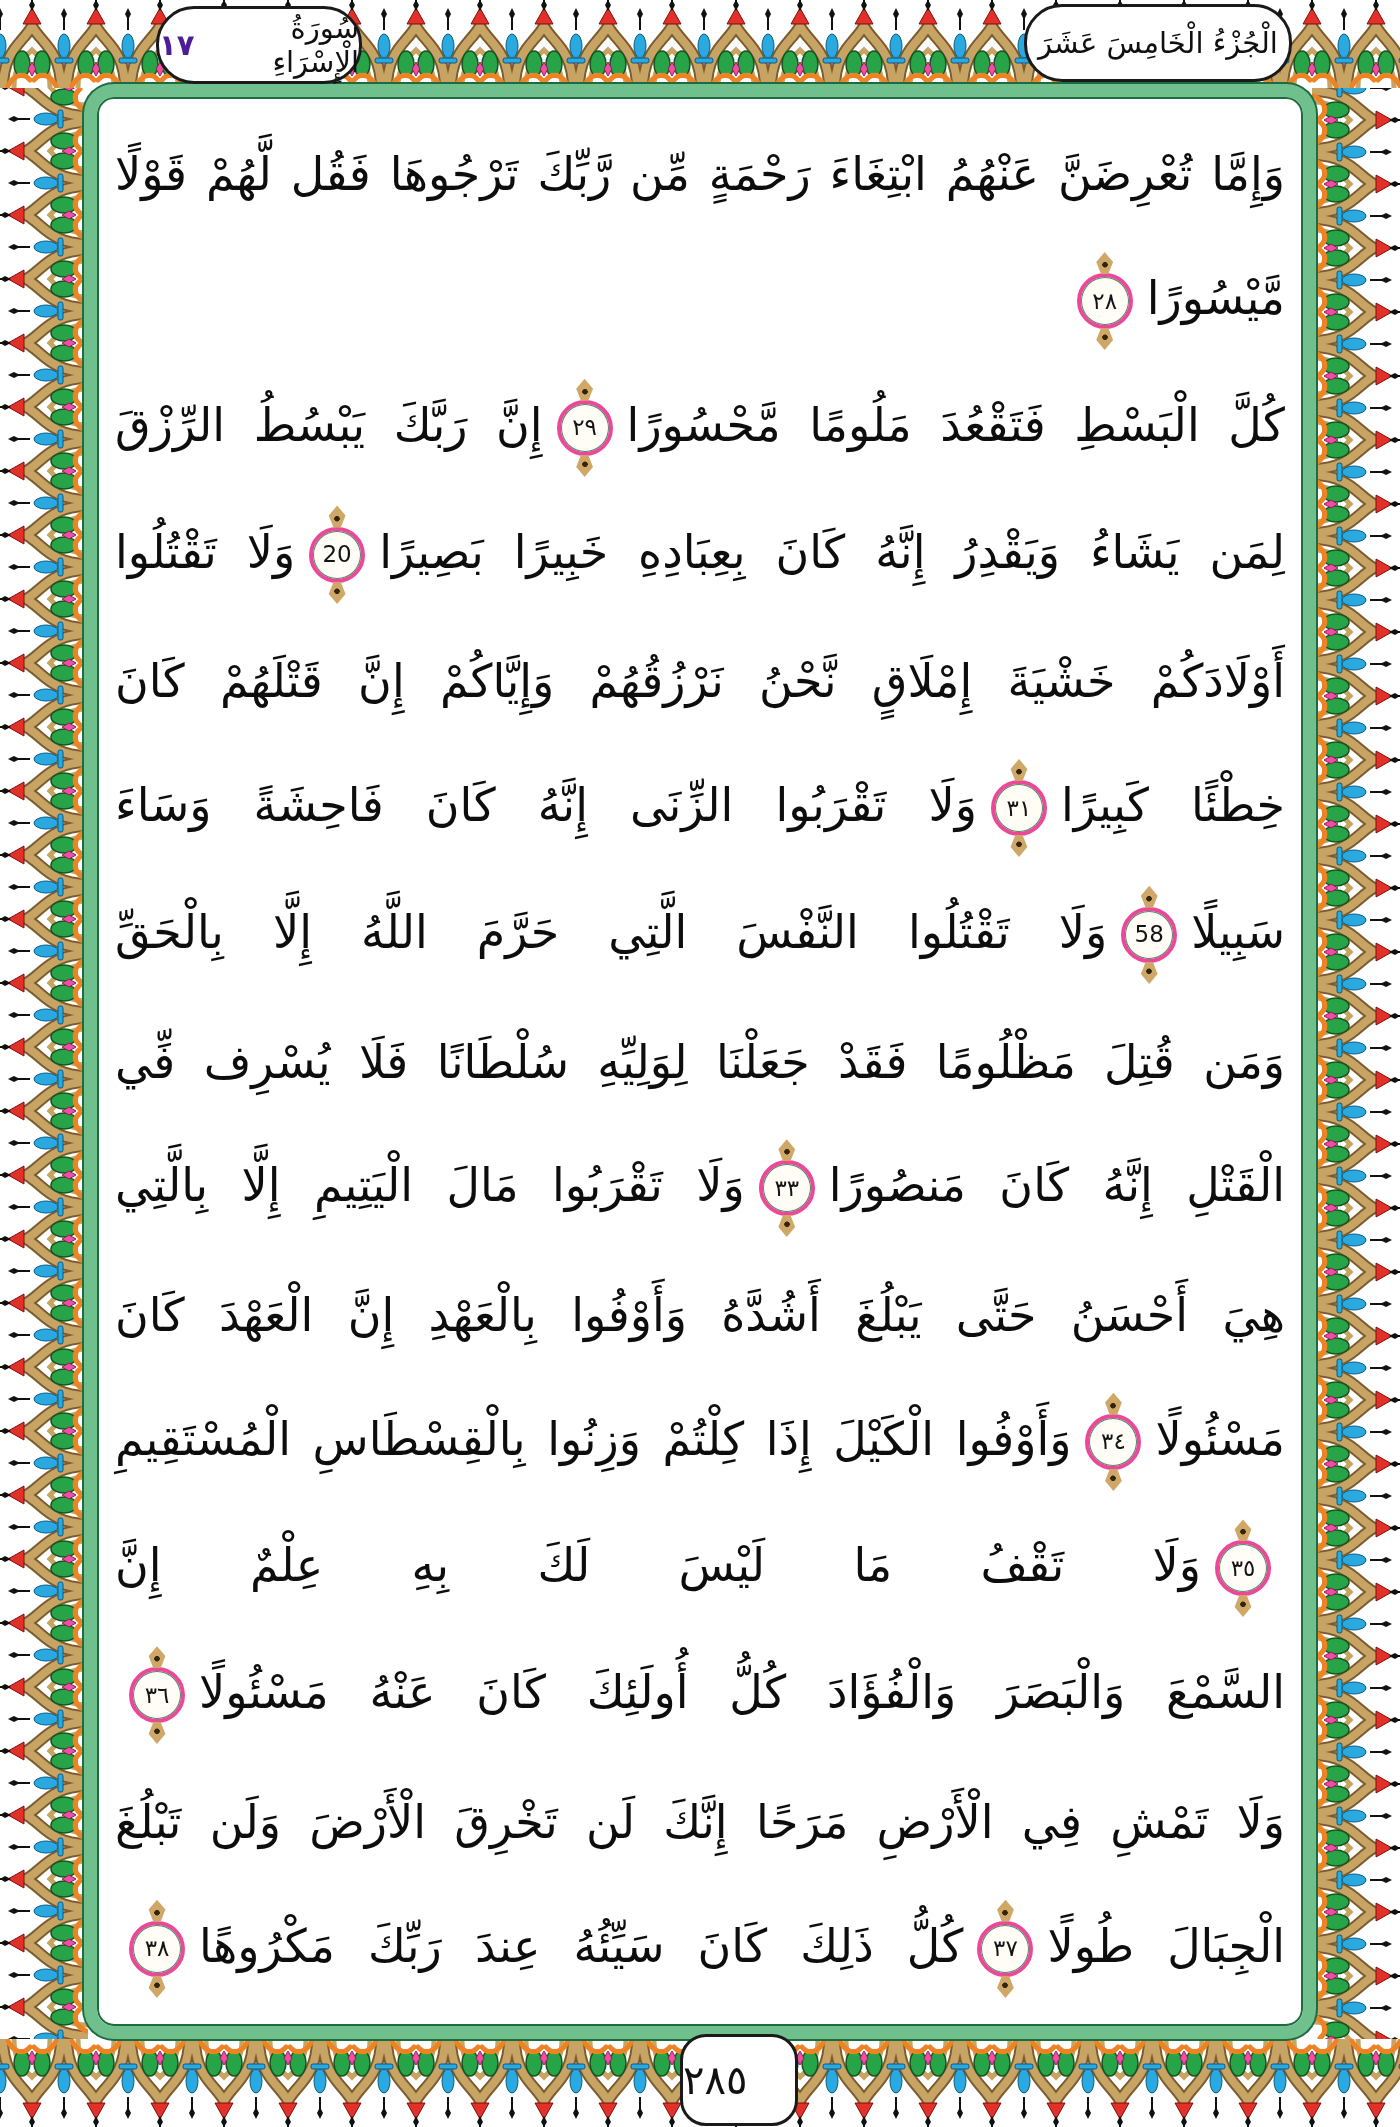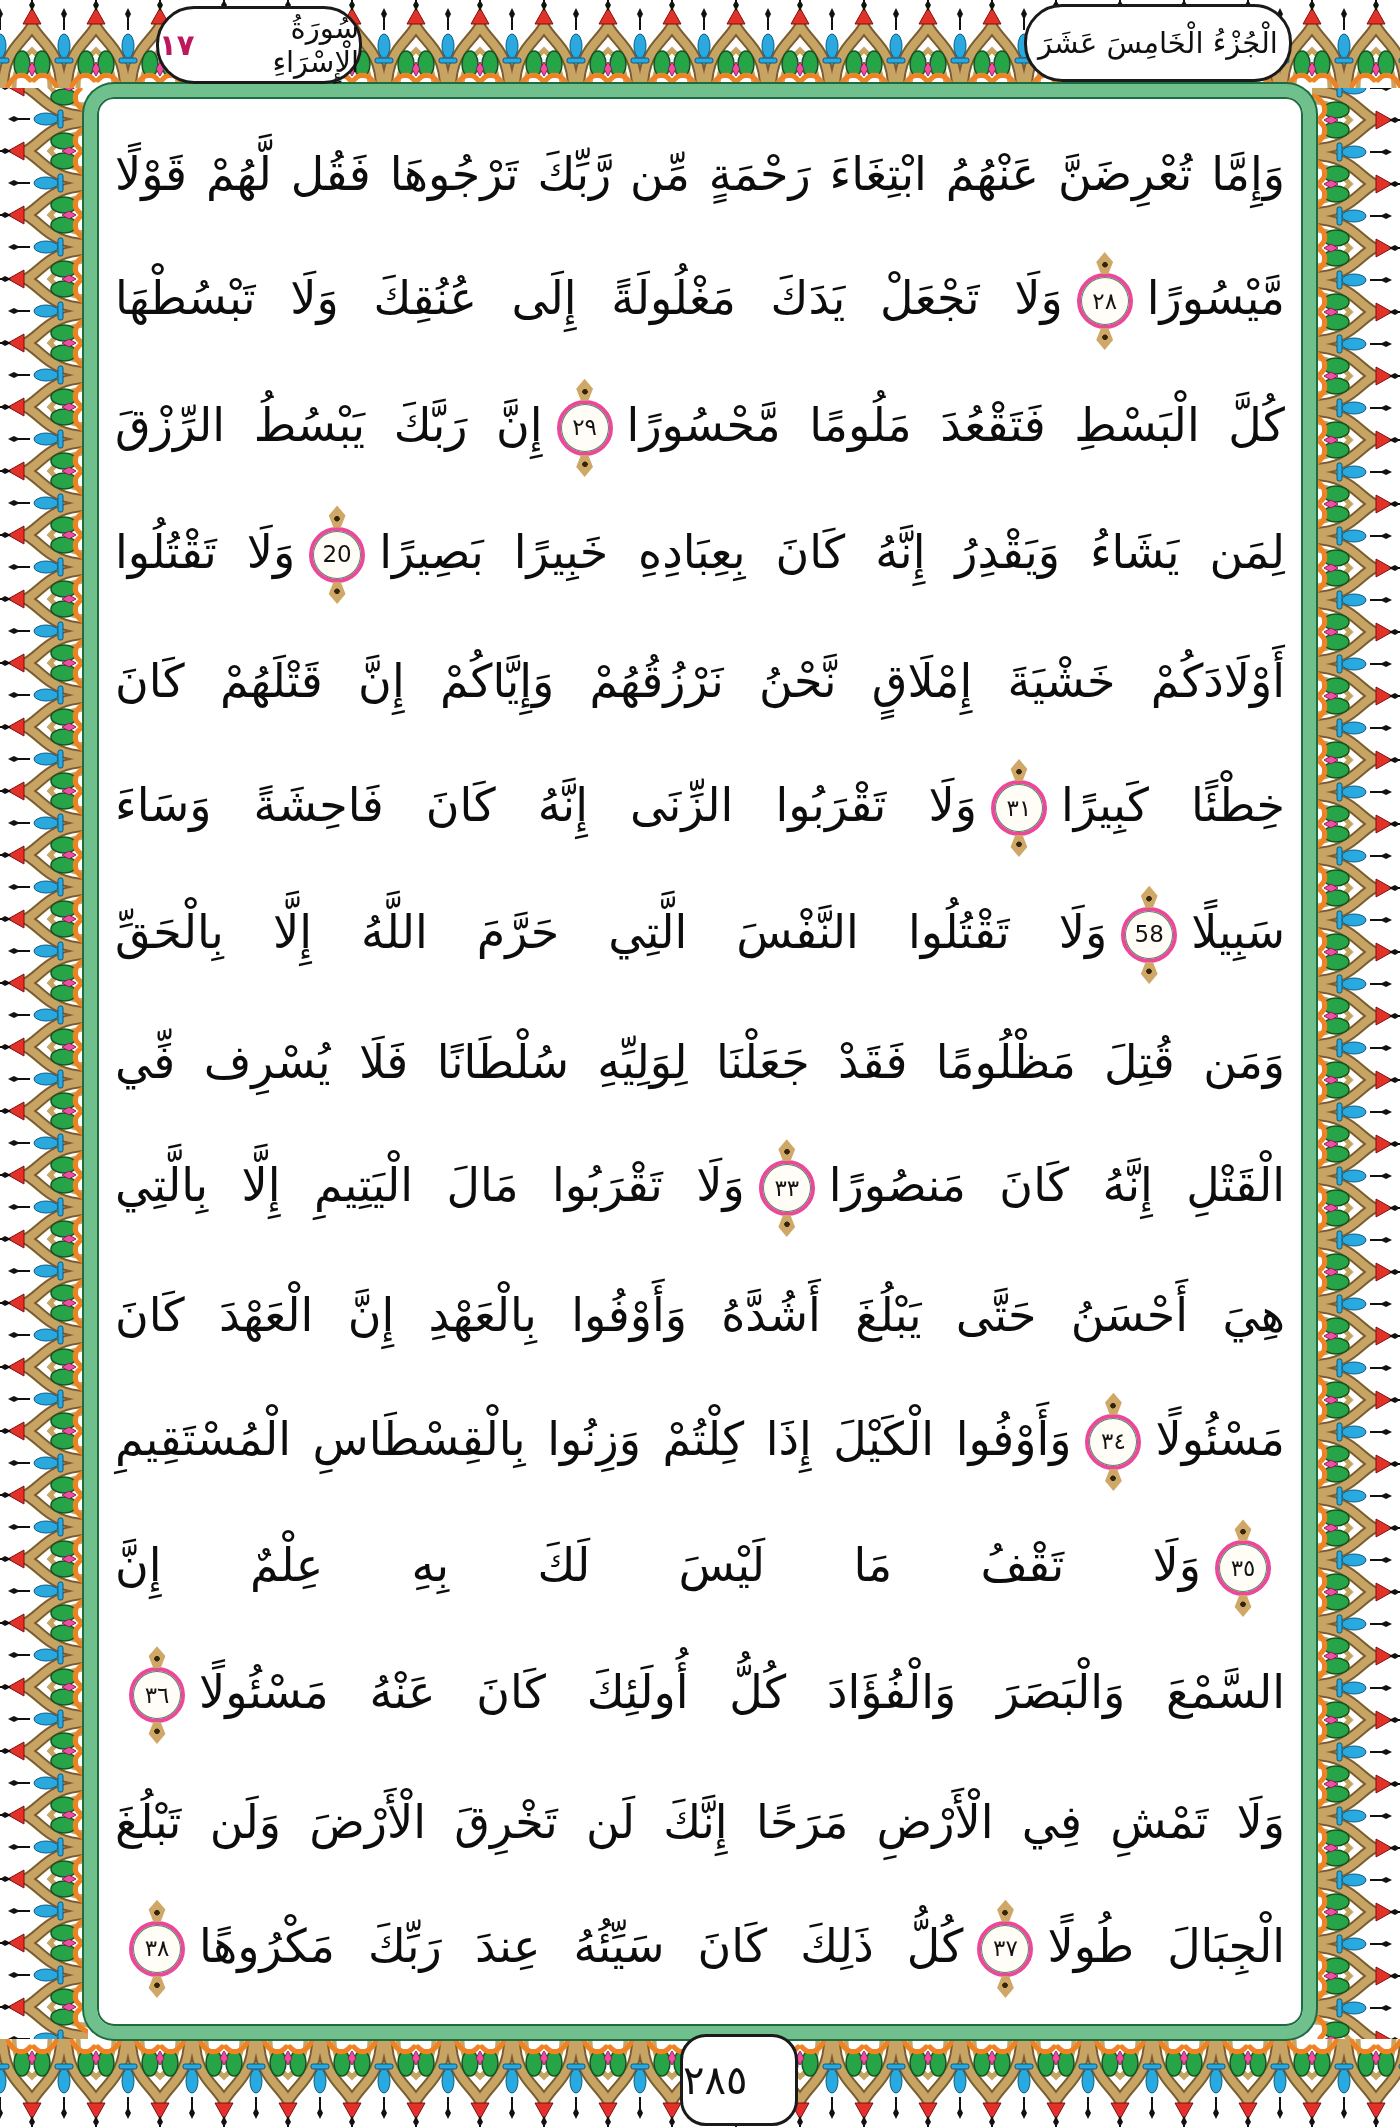--- a/index.html
+++ b/index.html
@@ -51,21 +51,21 @@
   .ayah-marker::after{bottom:-25px;transform:translateX(-50%) scaleY(-1);}
   .ayah-num{font-size:23px;line-height:1;color:#141414;}
   
   .cartouche{
     position:absolute;background:#fff;border:3px solid #1a1a1a;border-radius:38px;
     display:flex;align-items:center;justify-content:center;z-index:5;direction:rtl;
   }
   .cart-surah{left:156px;top:6px;width:200px;height:72px;font-size:29px;gap:10px;}
   .cart-juz{left:1024px;top:4px;width:262px;height:72px;font-size:29px;}
   .cart-page{left:680px;top:2034px;width:112px;height:86px;border-radius:26px;font-size:40px;z-index:6;justify-content:flex-end;}
-  .surah-num{color:#be185d;font-weight:bold;}
+  .surah-num{color:#4c1d95;font-weight:bold;}
 </style>
 </head>
 <body>
 
 <svg width="0" height="0" style="position:absolute" aria-hidden="true">
   <defs>
     <pattern id="motif" width="64" height="88" patternUnits="userSpaceOnUse">
       <rect width="64" height="88" fill="#ffffff"></rect>
       <path d="M3,88 C3,50 24,42 32,26 C40,42 61,50 61,88" fill="none" stroke="#7a5c2e" stroke-width="12"></path>
       <path d="M3,88 C3,50 24,42 32,26 C40,42 61,50 61,88" fill="none" stroke="#c8a464" stroke-width="8"></path>
@@ -124,21 +124,21 @@
 </div>
 
 <div class="frame">
   <div class="textarea">
       <div class="qline">
         <div class="qline-inner"><span>وَإِمَّا تُعْرِضَنَّ عَنْهُمُ ابْتِغَاءَ رَحْمَةٍ مِّن رَّبِّكَ تَرْجُوهَا فَقُل لَّهُمْ قَوْلًا</span></div>
       </div>
       <div class="qline">
         <div class="qline-inner"><span>مَّيْسُورًا</span><span class="ayah-marker">
             <span class="ayah-num">٢٨</span>
-          </span><span>وَلَا تَجْعَلْ يَدَكَ مَغْلُولَةً إِلَى عُنُقِكَ وَلَا تَبْسُطْهَا</span></div>
+          </span></div>
       </div>
       <div class="qline">
         <div class="qline-inner"><span>كُلَّ الْبَسْطِ فَتَقْعُدَ مَلُومًا مَّحْسُورًا</span><span class="ayah-marker">
             <span class="ayah-num">٢٩</span>
           </span><span>إِنَّ رَبَّكَ يَبْسُطُ الرِّزْقَ</span></div>
       </div>
       <div class="qline">
         <div class="qline-inner"><span>لِمَن يَشَاءُ وَيَقْدِرُ إِنَّهُ كَانَ بِعِبَادِهِ خَبِيرًا بَصِيرًا</span><span class="ayah-marker">
             <span class="ayah-num">20</span>
           </span><span>وَلَا تَقْتُلُوا</span></div>

